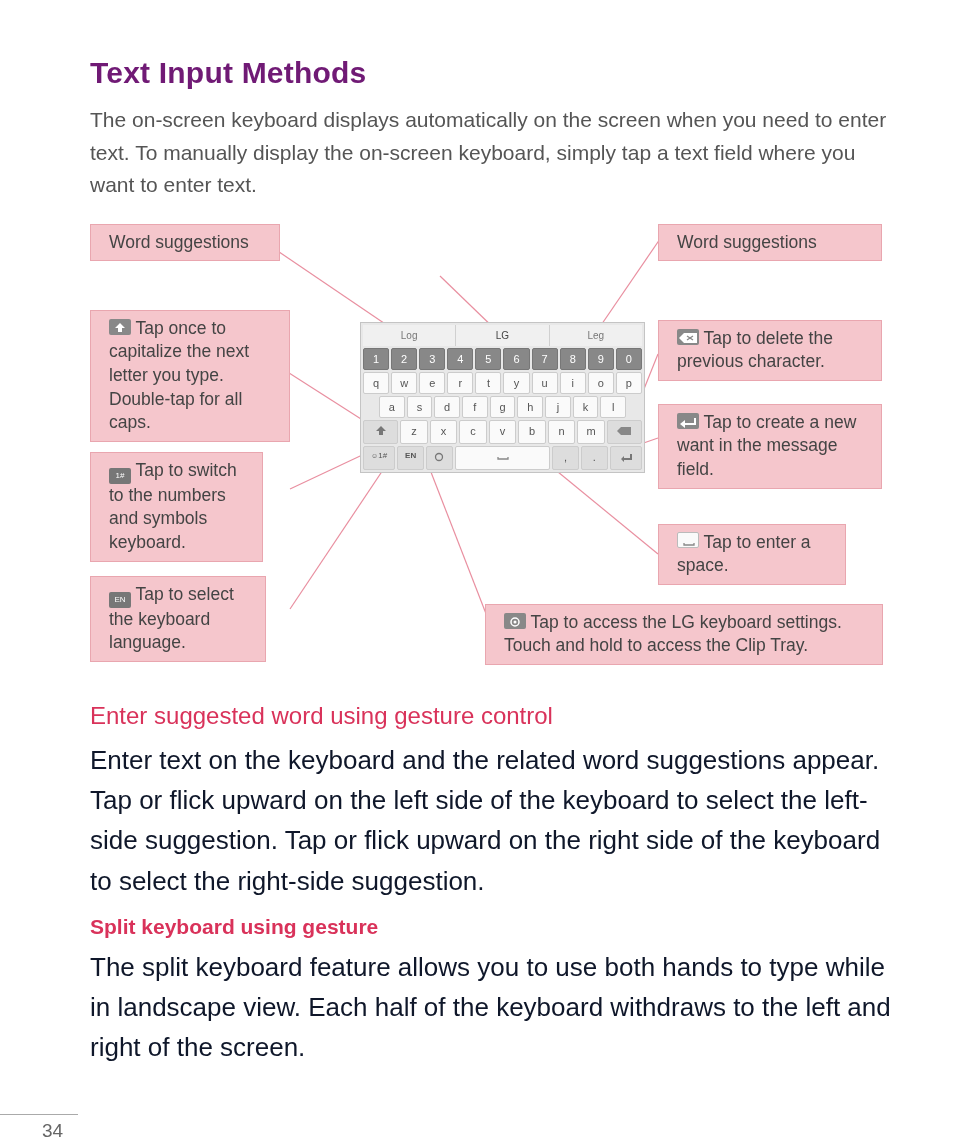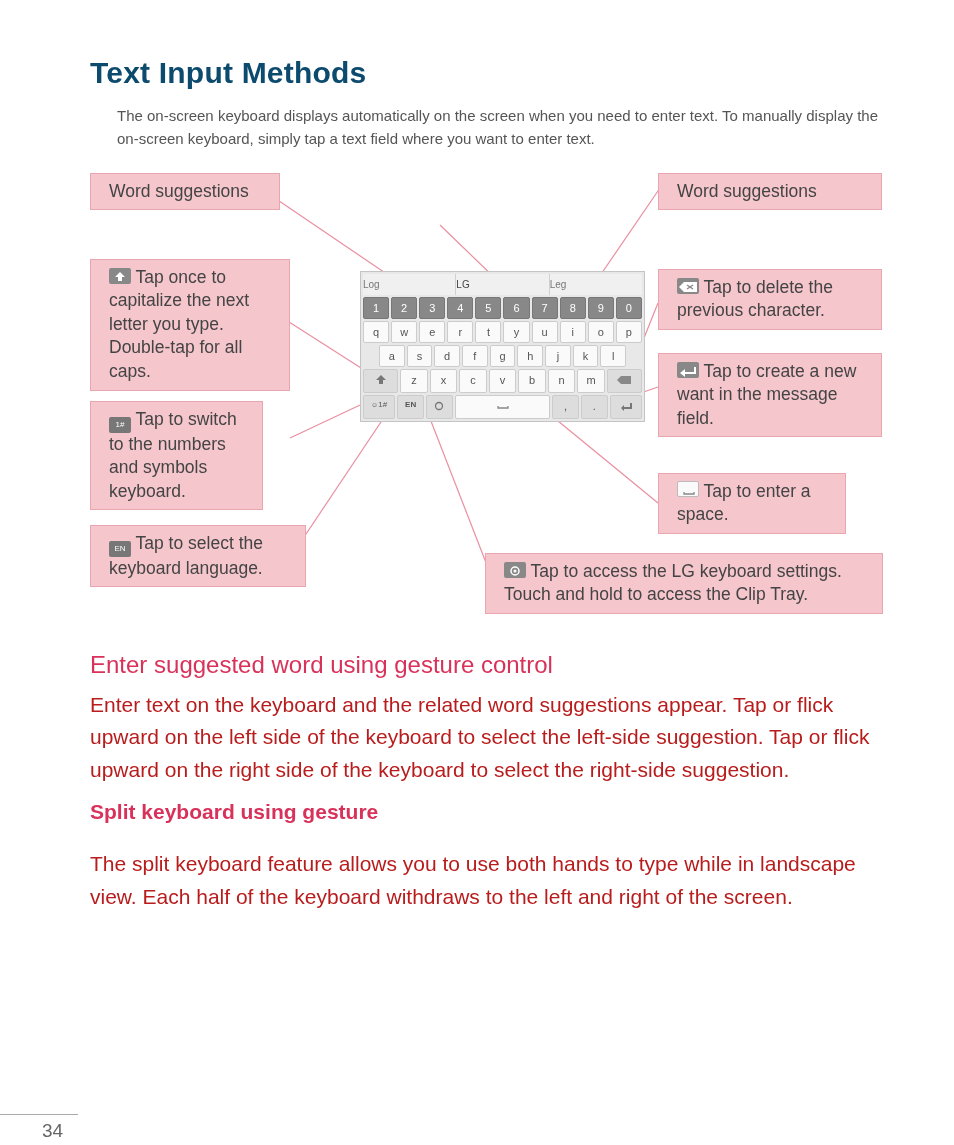--- a/index.html
+++ b/index.html
@@ -9,32 +9,31 @@
     background: #fff;
     font-family: "Helvetica Neue", Arial, sans-serif;
     position: relative;
     color: #444;
   }
   .page {
     padding: 56px 60px 0 90px;
     position: relative;
   }
   h1 {
-    color: #0c4a6e;
+    color: #701a75;
     font-size: 30px;
     font-weight: 600;
     margin-bottom: 14px;
     letter-spacing: 0.2px;
   }
   .intro {
-    font-size: 15px;
+    font-size: 21px;
     line-height: 1.55;
     color: #555;
     margin-bottom: 22px;
-    margin-left: 27px;
   }
   .diagram {
     position: relative;
     width: 800px;
     height: 450px;
     margin-bottom: 24px;
   }
   .callout {
     position: absolute;
     background: #f5c6cc;
@@ -50,21 +49,21 @@
     left: 270px;
     top: 98px;
     width: 285px;
     background: #e8e8e8;
     border: 1px solid #c4c4c4;
     padding: 2px;
   }
   .sugg-row { display: flex; }
   .sugg-row > div {
     flex: 1;
-    text-align: left;
+    text-align: center;
     font-size: 10px;
     padding: 5px 0;
     color: #777;
     border-right: 1px solid #d0d0d0;
     background: #f0f0f0;
   }
   .sugg-row > div:last-child { border-right: none; }
   .sugg-row .mid { font-weight: normal; color: #444; }
   .krow { display: flex; gap: 2px; margin-top: 2px; }
   .key {
@@ -93,27 +92,27 @@
     color: #d9325a;
     font-size: 24px;
     font-weight: 500;
     margin-bottom: 10px;
     margin-top: 28px;
   }
   h3 {
     color: #d9325a;
     font-size: 21px;
     font-weight: 600;
-    margin-bottom: 24px;
+    margin-bottom: 8px;
     margin-top: 14px;
   }
   .body {
-    font-size: 21px;
+    font-size: 26px;
     line-height: 1.55;
-    color: #b91c1c;
+    color: #0f172a;
   }
   .footer {
     position: absolute;
     left: 0;
     bottom: 30px;
     width: 100%;
   }
   .footer .line {
     border-top: 1px solid #aaa;
     margin-left: 0;
@@ -157,21 +156,21 @@
     <div class="callout" style="left:0;top:86px;width:200px">
       <span class="ico-box"><svg width="22" height="16">
             <path d="M11 3 L16 8 L13 8 L13 12 L9 12 L9 8 L6 8 Z" fill="#fff"></path>
           </svg></span><span> Tap once to capitalize the next letter you type. Double-tap for all caps.</span>
     </div>
 
     <div class="callout" style="left:0;top:228px;width:173px">
       <span class="ico-box" style="background:#777;font-size:8px;color:#fff;text-align:center;line-height:16px">1#</span><span> Tap to switch to the numbers and symbols keyboard.</span>
     </div>
 
-    <div class="callout" style="left:0;top:352px;width:216px">
+    <div class="callout" style="left:0;top:352px;width:176px">
       <span class="ico-box" style="background:#777;font-size:8px;color:#fff;text-align:center;line-height:16px">EN</span><span> Tap to select the keyboard language.</span>
     </div>
 
     <div class="callout" style="left:568px;top:96px;width:224px">
       <span class="ico-box"><svg width="22" height="16">
             <path d="M7 3 L20 3 L20 13 L7 13 L2 8 Z" fill="#fff"></path>
             <line x1="10" y1="6" x2="16" y2="10" stroke="#888" stroke-width="1.4"></line>
             <line x1="16" y1="6" x2="10" y2="10" stroke="#888" stroke-width="1.4"></line>
           </svg></span><span> Tap to delete the previous character.</span>
     </div>

